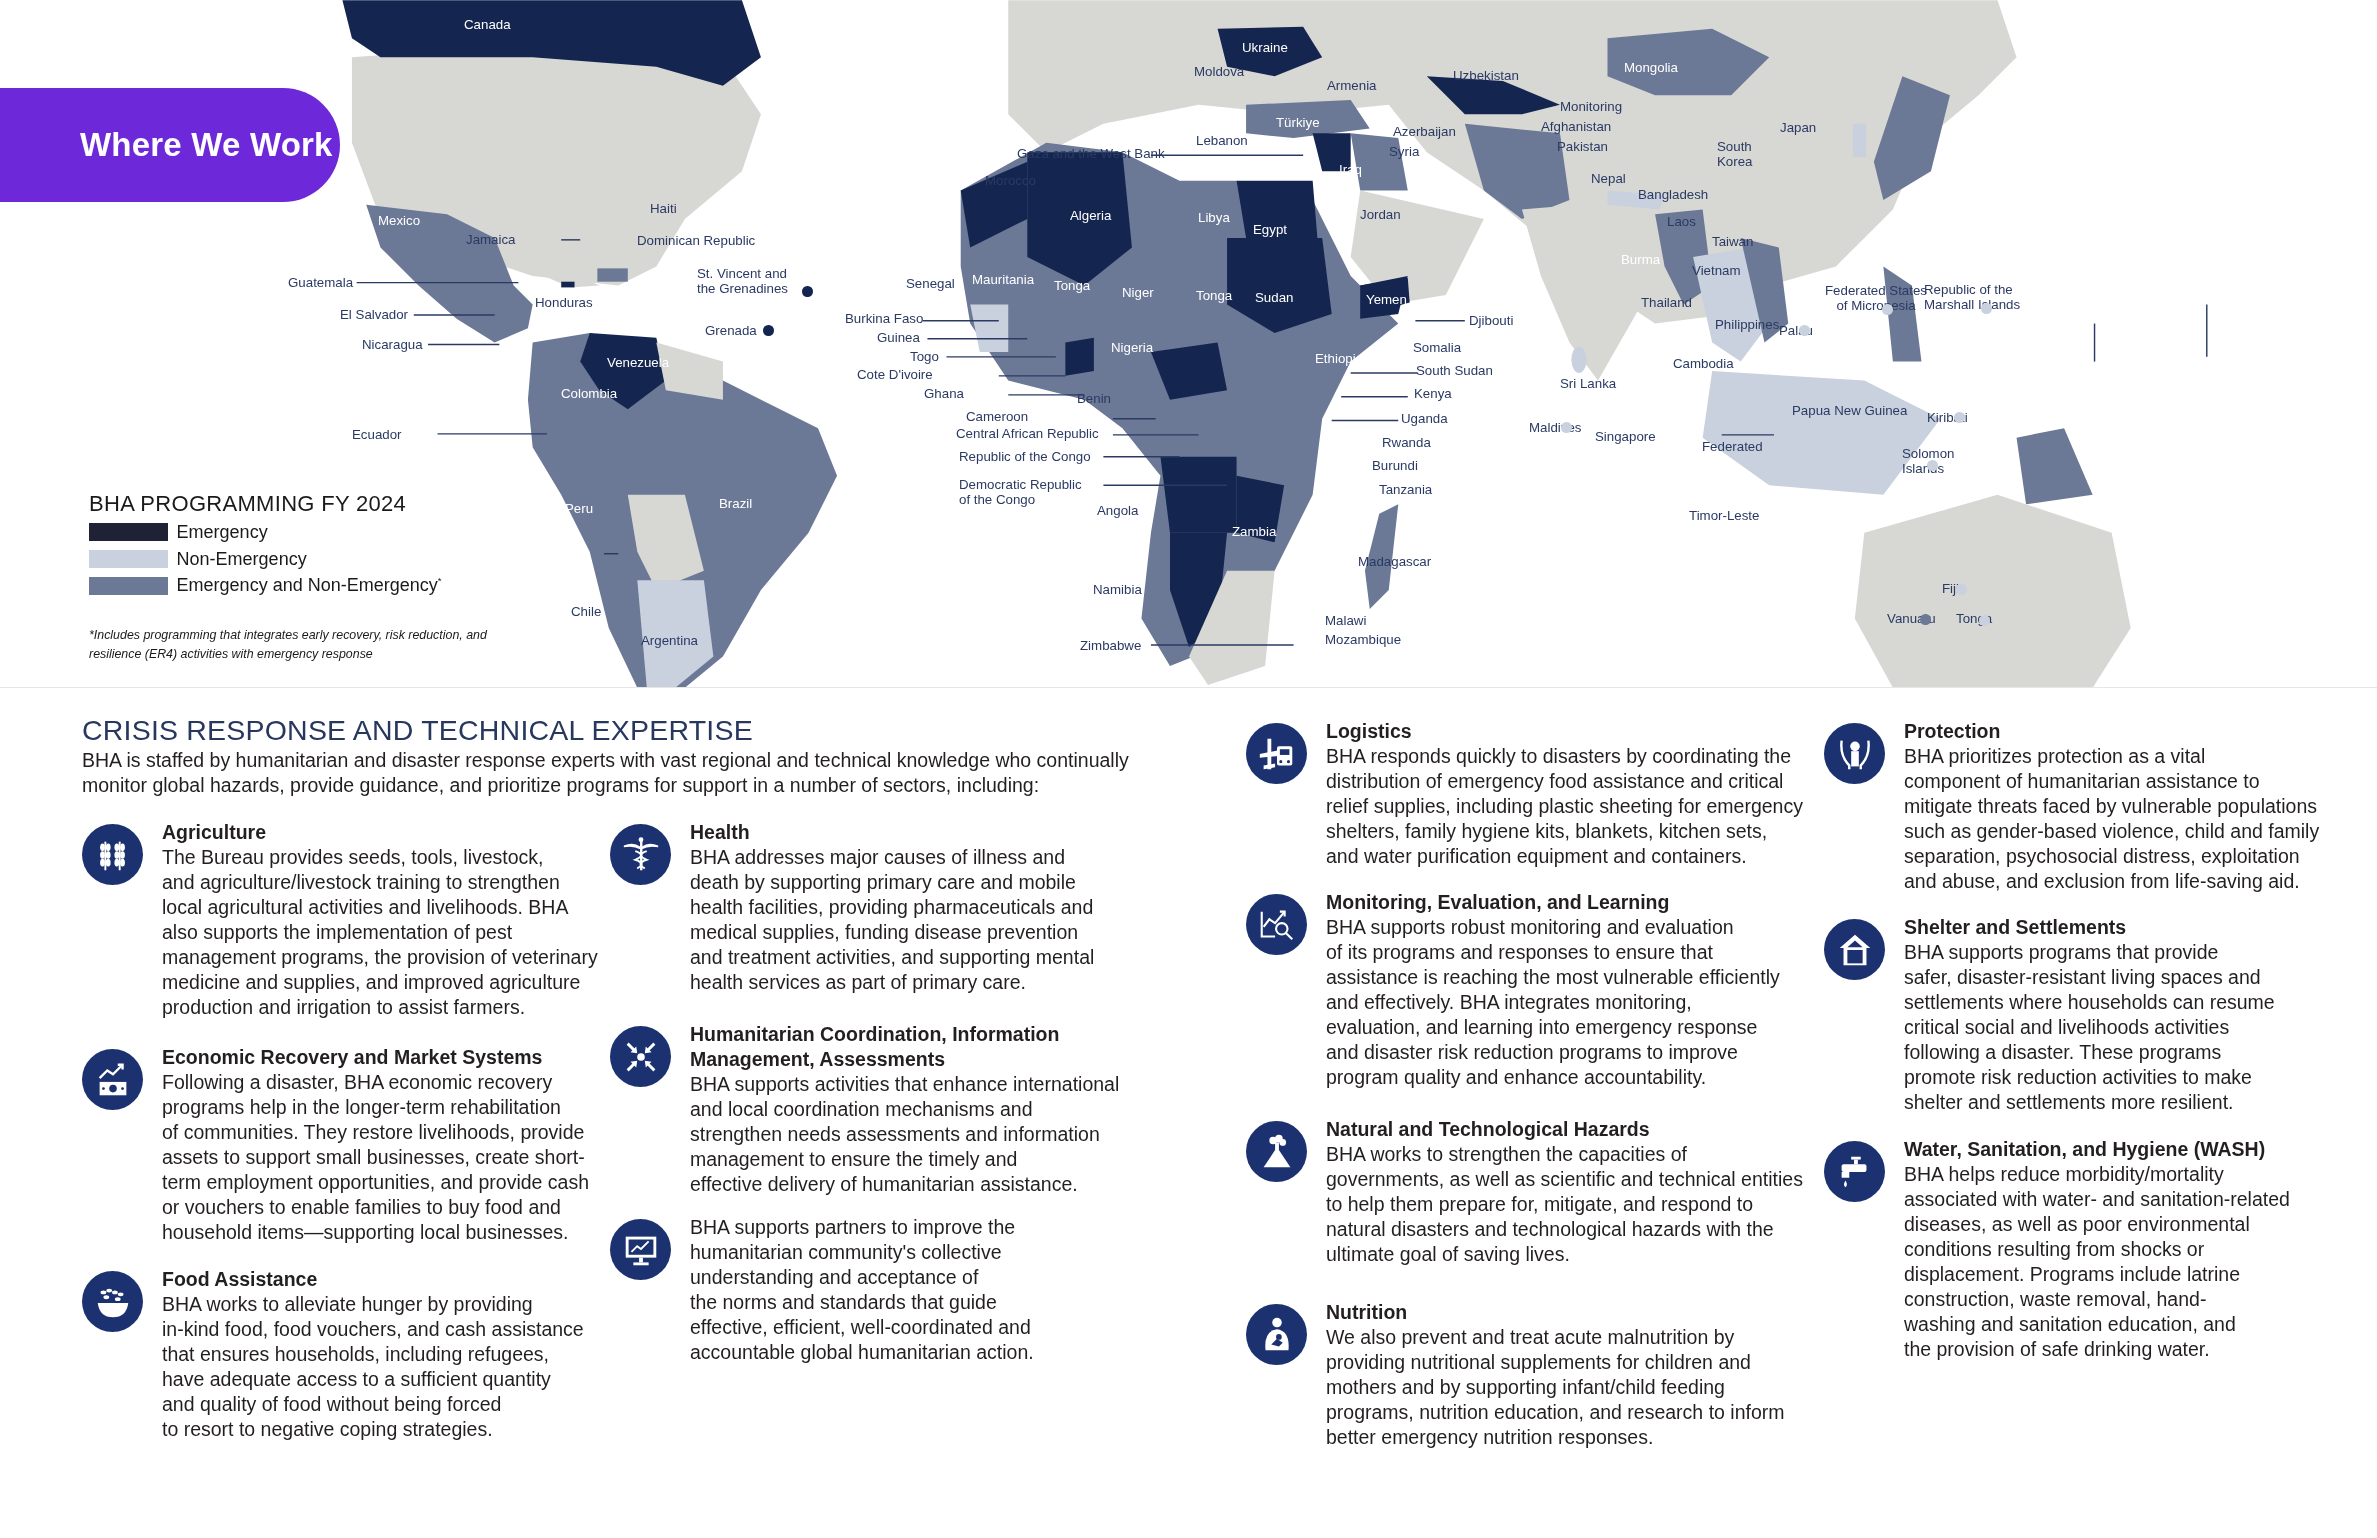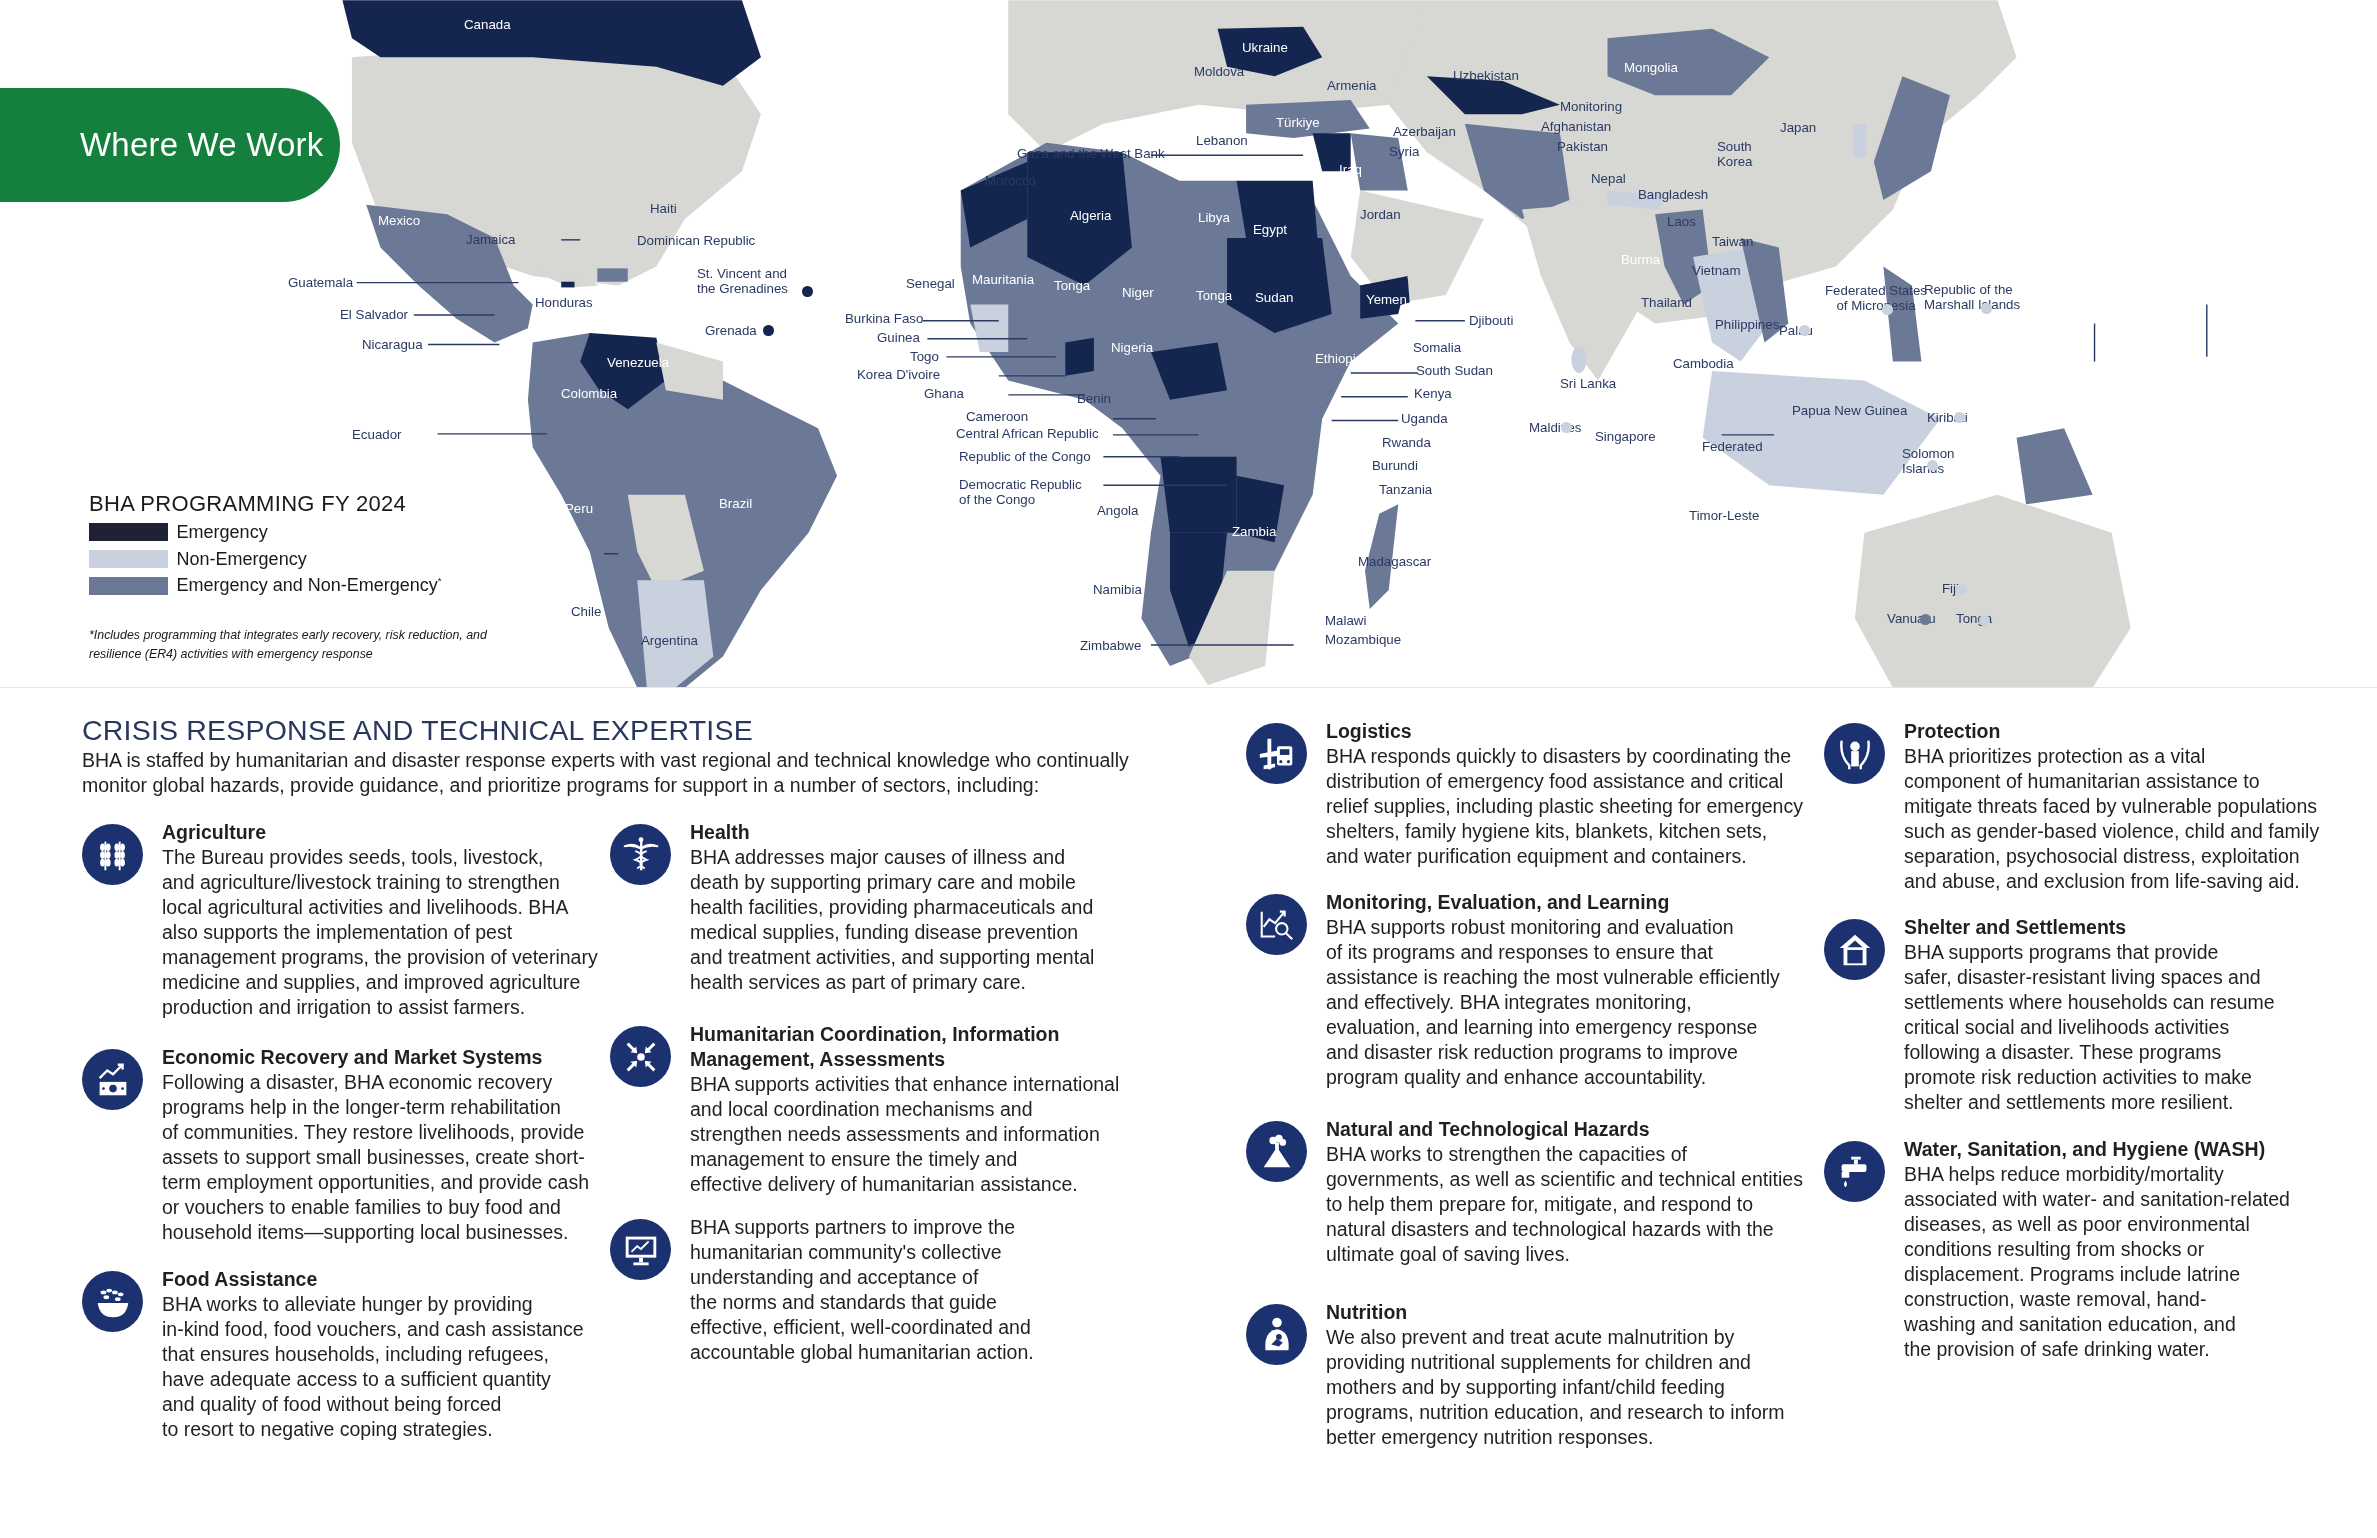--- a/index.html
+++ b/index.html
@@ -3,22 +3,22 @@
 <meta charset="utf-8">
 <style>
   * { box-sizing: border-box; margin: 0; padding: 0; }
   html, body { width: 2378px; height: 1539px; background: #ffffff; overflow: hidden; }
   body { position: relative; font-family: "Liberation Sans", sans-serif; color: #231f20; }
 
   #map { position: absolute; left: 0; top: 0; width: 2378px; height: 688px; overflow: hidden; background: #fff; }
   #map svg { position: absolute; left: 0; top: 0; }
   .divider { position: absolute; left: 0; top: 687px; width: 2378px; height: 2.9px; background: #e6e6e6; }
 
-  .pill { position: absolute; left: 0; top: 88px; width: 340px; height: 114px; background: #15803d;
-          border-radius: 0 57px 57px 0; display: flex; align-items: center; }
+  .pill { position: absolute; left: 0; top: 88px; width: 340px; height: 114px; background: #6d28d9;
+          border-radius: 0 57px 57px 0; display: flex; align-items: center; font-weight: bold; }
   .pill span { color: #fff; font-size: 33px; margin-left: 80px; letter-spacing: 0.2px; }
 
   .lbl { position: absolute; font-size: 13.3px; color: #2b3a63; white-space: nowrap; line-height: 1.15; }
   .lbl.w { color: #ffffff; }
   .dot { position: absolute; width: 10.5px; height: 10.5px; border-radius: 50%; }
 
   .legend { position: absolute; left: 89px; top: 491px; }
   .legend .lt { font-size: 22px; color: #1a1a1a; letter-spacing: 0.3px; }
   .legend .row { display: flex; align-items: center; margin-top: 3.8px; height: 23px; }
   .legend .sw { width: 79px; height: 18px; margin-right: 8.6px; }
@@ -190,21 +190,21 @@
   <span class="lbl w" style="left:1054px;top:278px">Tonga</span>
   <span class="lbl w" style="left:1122px;top:285px">Niger</span>
   <span class="lbl w" style="left:1196px;top:288px">Tonga</span>
   <span class="lbl w" style="left:1255px;top:290px">Sudan</span>
   <span class="lbl w" style="left:1366px;top:292px">Yemen</span>
   <span class="lbl" style="left:1469px;top:313px">Djibouti</span>
   <span class="lbl" style="left:906px;top:276px">Senegal</span>
   <span class="lbl" style="left:845px;top:311px">Burkina Faso</span>
   <span class="lbl" style="left:877px;top:330px">Guinea</span>
   <span class="lbl" style="left:910px;top:349px">Togo</span>
-  <span class="lbl" style="left:857px;top:367px">Korea D'ivoire</span>
+  <span class="lbl" style="left:857px;top:367px">Cote D'ivoire</span>
   <span class="lbl" style="left:924px;top:386px">Ghana</span>
   <span class="lbl" style="left:1077px;top:391px">Benin</span>
   <span class="lbl w" style="left:1111px;top:340px">Nigeria</span>
   <span class="lbl w" style="left:1315px;top:351px">Ethiopia</span>
   <span class="lbl" style="left:1413px;top:340px">Somalia</span>
   <span class="lbl" style="left:1416px;top:363px">South Sudan</span>
   <span class="lbl" style="left:1414px;top:386px">Kenya</span>
   <span class="lbl" style="left:1401px;top:411px">Uganda</span>
   <span class="lbl" style="left:1382px;top:435px">Rwanda</span>
   <span class="lbl" style="left:1372px;top:458px">Burundi</span>

